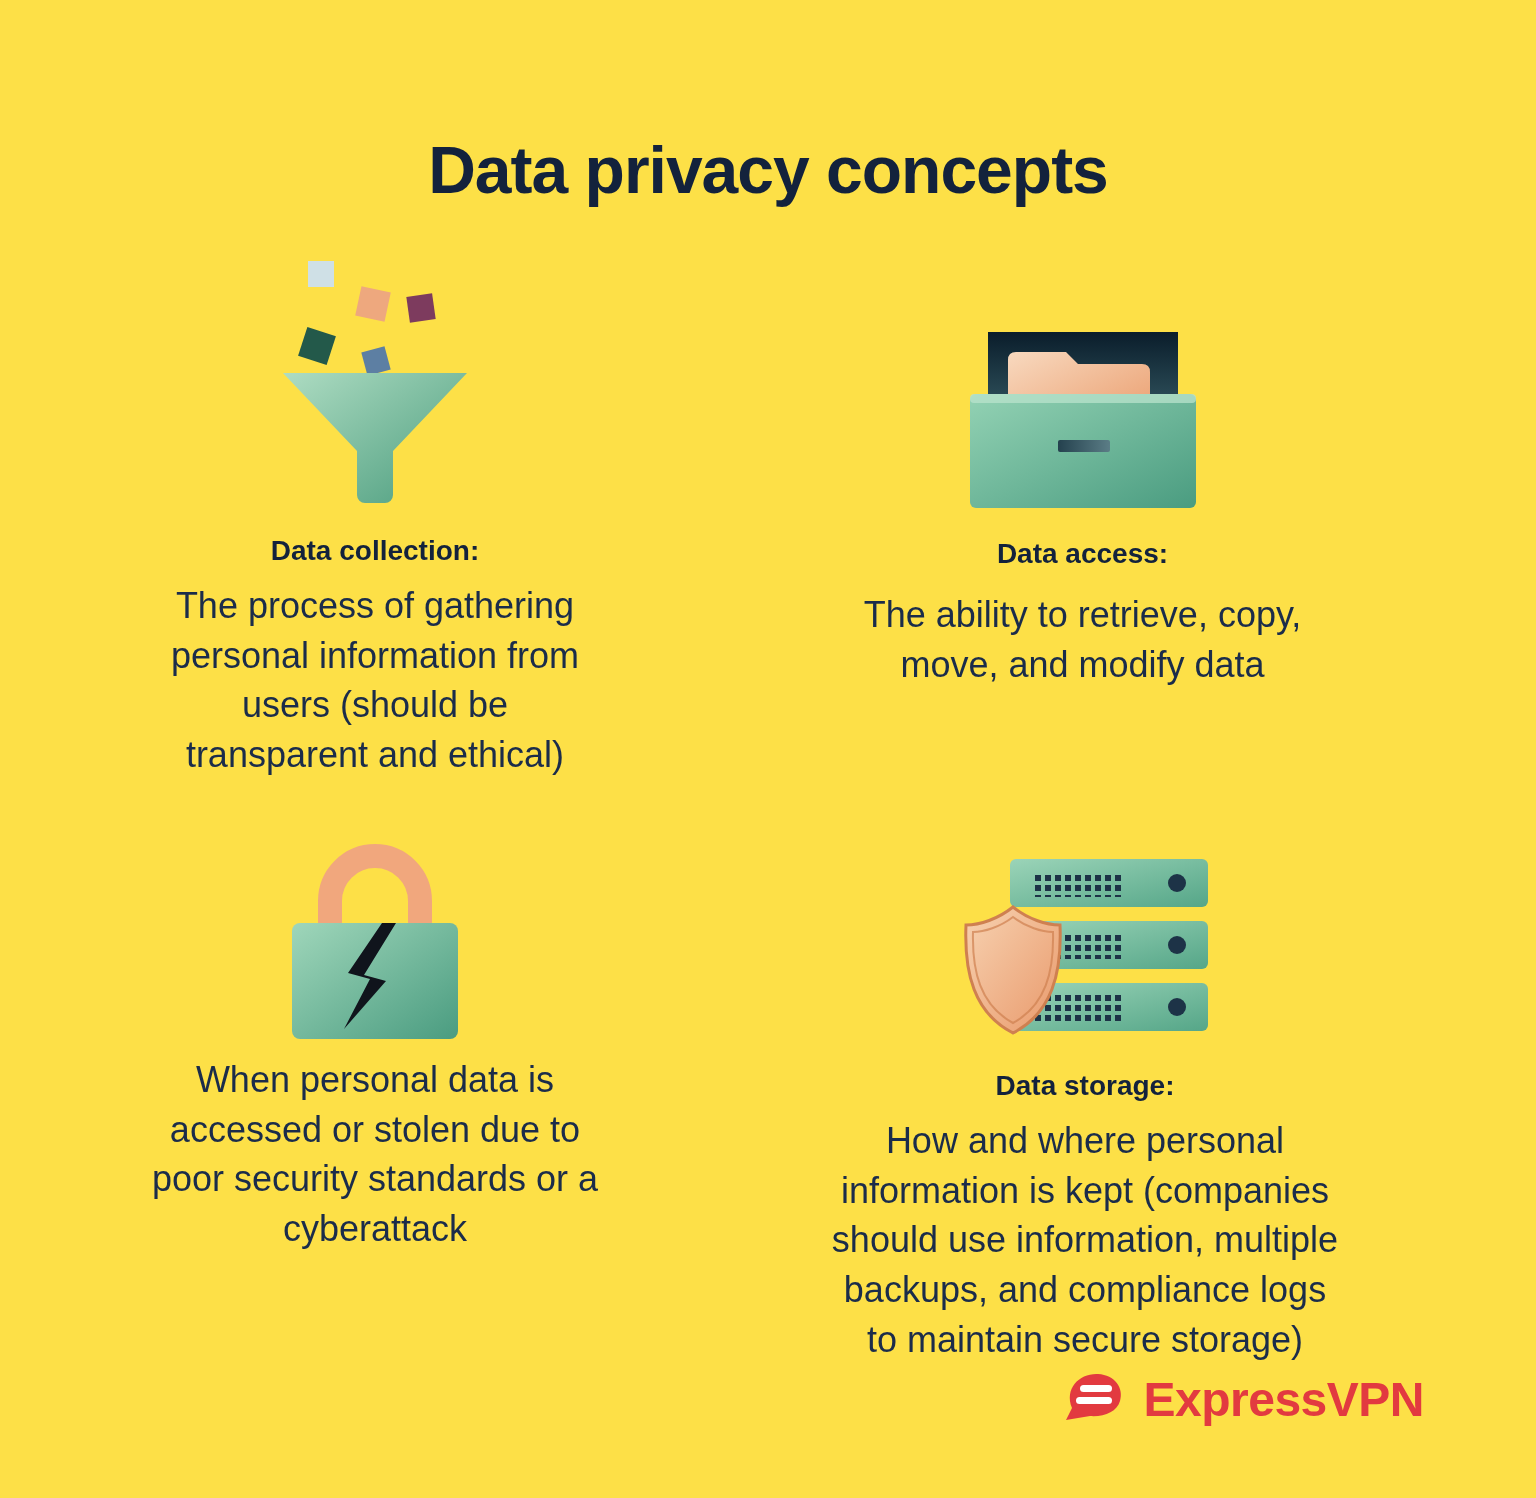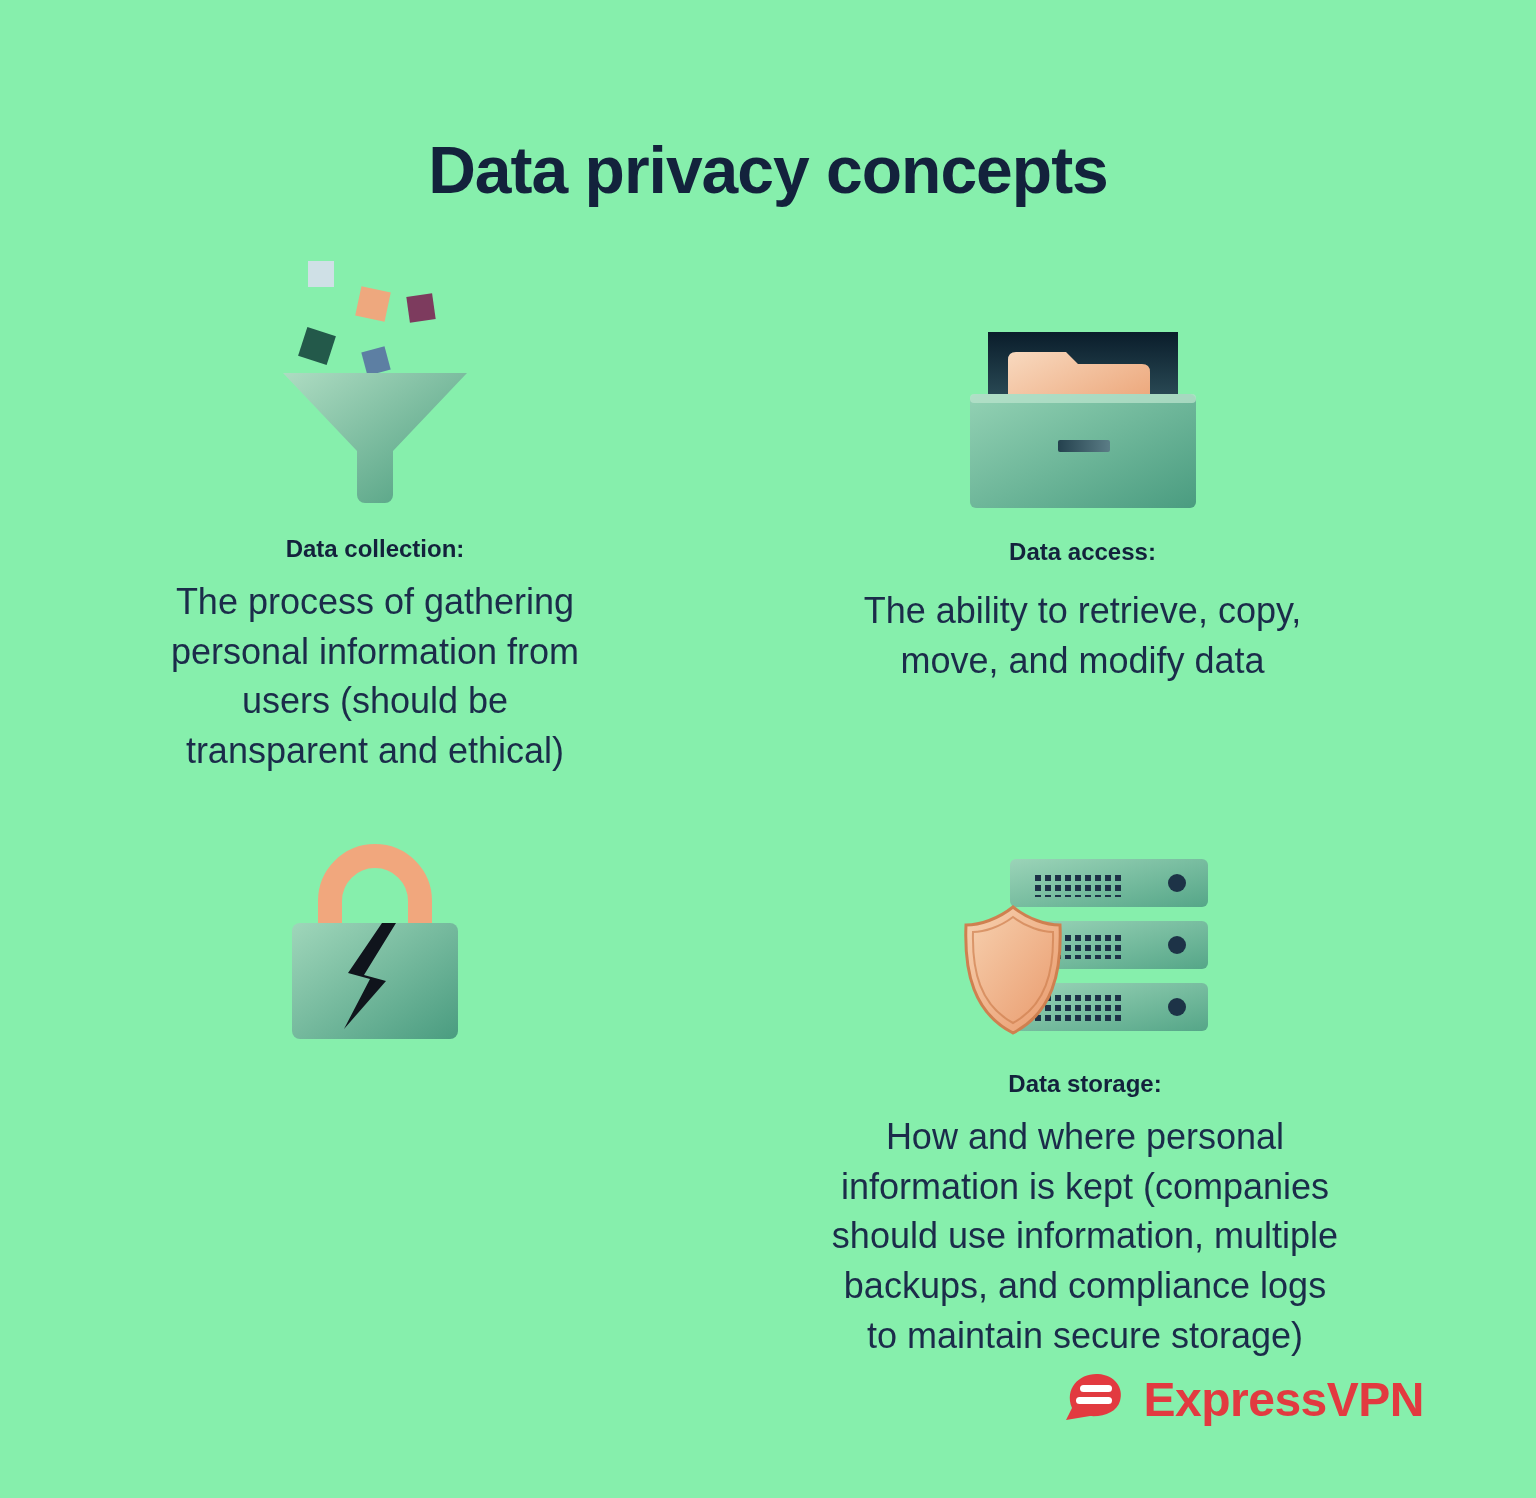--- a/index.html
+++ b/index.html
@@ -4,21 +4,21 @@
 <style>
   html, body {
     margin: 0;
     padding: 0;
     font-family: "Liberation Sans", sans-serif;
   }
   .canvas {
     position: relative;
     width: 1536px;
     height: 1498px;
-    background: #86efac;
+    background: #fde047;
     overflow: hidden;
     color: #16243e;
   }
   .page-title {
     position: absolute;
     top: 88px;
     left: 0;
     width: 100%;
     text-align: center;
     font-size: 66px;
@@ -30,21 +30,21 @@
     position: absolute;
     text-align: center;
   }
   .icon-wrap {
     display: flex;
     justify-content: center;
     align-items: flex-end;
   }
   .section-heading {
     margin-top: 30px;
-    font-size: 24px;
+    font-size: 28px;
     font-weight: bold;
     color: #13223c;
   }
   .section-body {
     margin: 14px auto 0 auto;
     font-size: 36px;
     line-height: 1.38;
     color: #1b2c4a;
   }
   #sec-collection { left: 105px; top: 255px; width: 540px; }
@@ -138,20 +138,21 @@
           <linearGradient id="gLock" x1="0" y1="0" x2="1" y2="1">
             <stop offset="0" stop-color="#9fd6ba"></stop>
             <stop offset="1" stop-color="#4a9c80"></stop>
           </linearGradient>
         </defs>
         <path d="M40 112 V78 a45 45 0 0 1 90 0 V112" stroke="#f1a77d" stroke-width="24" fill="none"></path>
         <rect x="2" y="100" width="166" height="116" rx="8" fill="url(#gLock)"></rect>
         <path d="M92 100 L58 150 L80 156 L54 206 L96 158 L74 152 L106 100 Z" fill="#10141c"></path>
       </svg>
     </div>
+    <div class="section-body">When personal data is accessed or stolen due to poor security standards or a cyberattack</div>
   </div>
 
   <div class="section" id="sec-storage">
     <div class="icon-wrap">
       <svg width="260" height="185" viewBox="0 0 260 185" aria-hidden="true">
         <defs>
           <linearGradient id="gSlab" x1="0" y1="0" x2="1" y2="1">
             <stop offset="0" stop-color="#9bd4b8"></stop>
             <stop offset="1" stop-color="#55a688"></stop>
           </linearGradient>

